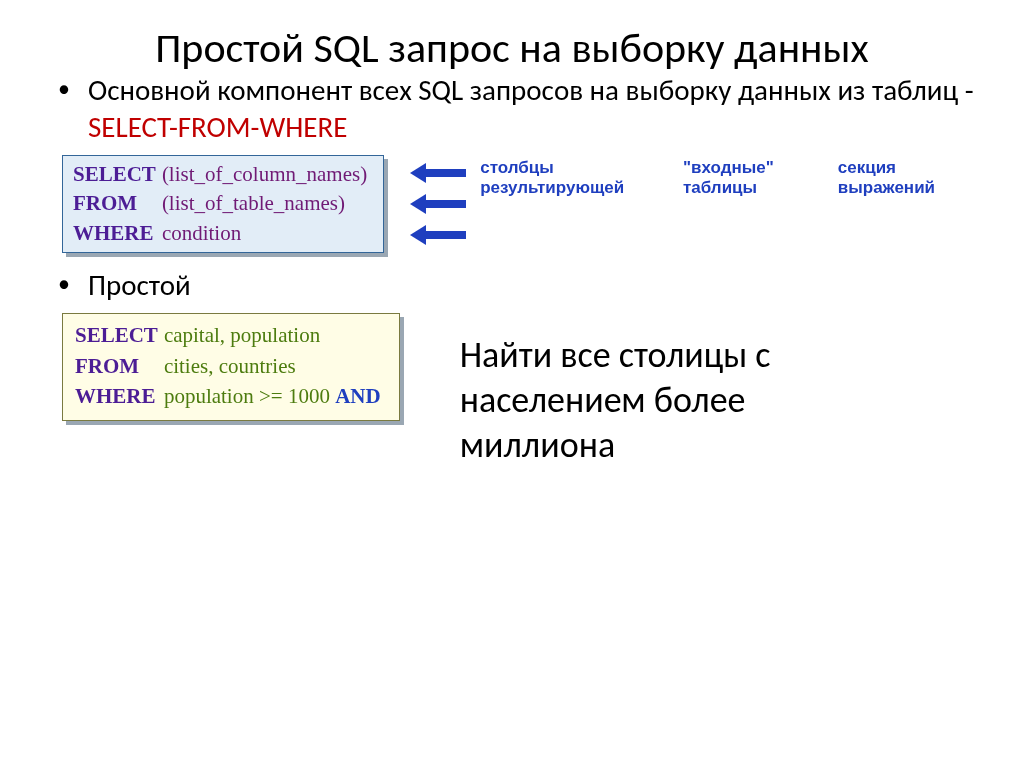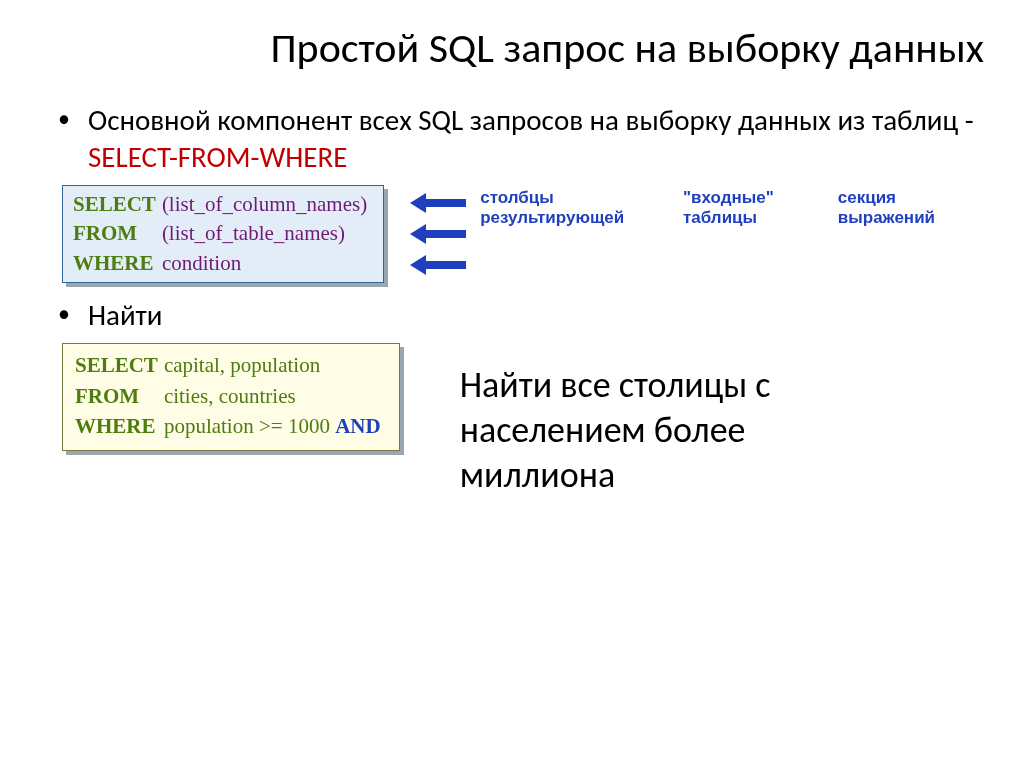--- a/index.html
+++ b/index.html
@@ -6,25 +6,24 @@
   body {
     width: 1024px;
     height: 768px;
     background: #ffffff;
     font-family: Calibri, Arial, sans-serif;
     padding: 24px 40px;
     color: #000;
     position: relative;
   }
   .title {
-    text-align: right;
+    text-align: center;
     font-size: 42px;
     font-weight: 400;
     line-height: 1.15;
-    margin-bottom: 30px;
   }
   .bullet-row {
     display: flex;
     align-items: flex-start;
     font-size: 29px;
     line-height: 1.25;
     margin-bottom: 10px;
     padding-left: 18px;
   }
   .bullet-dot {
@@ -52,21 +51,21 @@
     border: 1px solid #7a7a40;
     box-shadow: 4px 4px 0 #9aa7b3;
     padding: 6px 12px 8px 12px;
     font-family: "Times New Roman", serif;
     font-size: 21px;
     line-height: 1.45;
     display: inline-block;
   }
   .code-box table, .code-box2 table { border-collapse: collapse; }
   .code-box td, .code-box2 td { padding: 0 6px 0 0; vertical-align: top; }
-  .kw { color: #4d7c0f; font-weight: bold; }
+  .kw { color: #4c1d95; font-weight: bold; }
   .arg { color: #701a75; }
   .op  { color: #1f3fbf; font-weight: bold; font-family: Liberation Serif, serif; }
   .plain { color: #4d7c0f; }
   .arrows {
     display: flex;
     flex-direction: column;
     justify-content: space-around;
     height: 92px;
     margin: 0 14px 0 26px;
   }
@@ -162,21 +161,21 @@
 
   <div class="arrow-labels">
     <div>столбцы результирующей</div>
     <div>"входные" таблицы</div>
     <div>секция выражений</div>
   </div>
 </div>
 
 <div class="bullet-row">
   <span class="bullet-dot">•</span>
-  <div class="bullet-text">Найти</div>
+  <div class="bullet-text">Простой</div>
 </div>
 
 <div class="example-section">
   <div class="code-box2">
     <table>
       <tbody>
           <tr>
         <td><span class="kw">SELECT</span></td>
         <td><span class="plain">capital, population</span></td>
       </tr>

